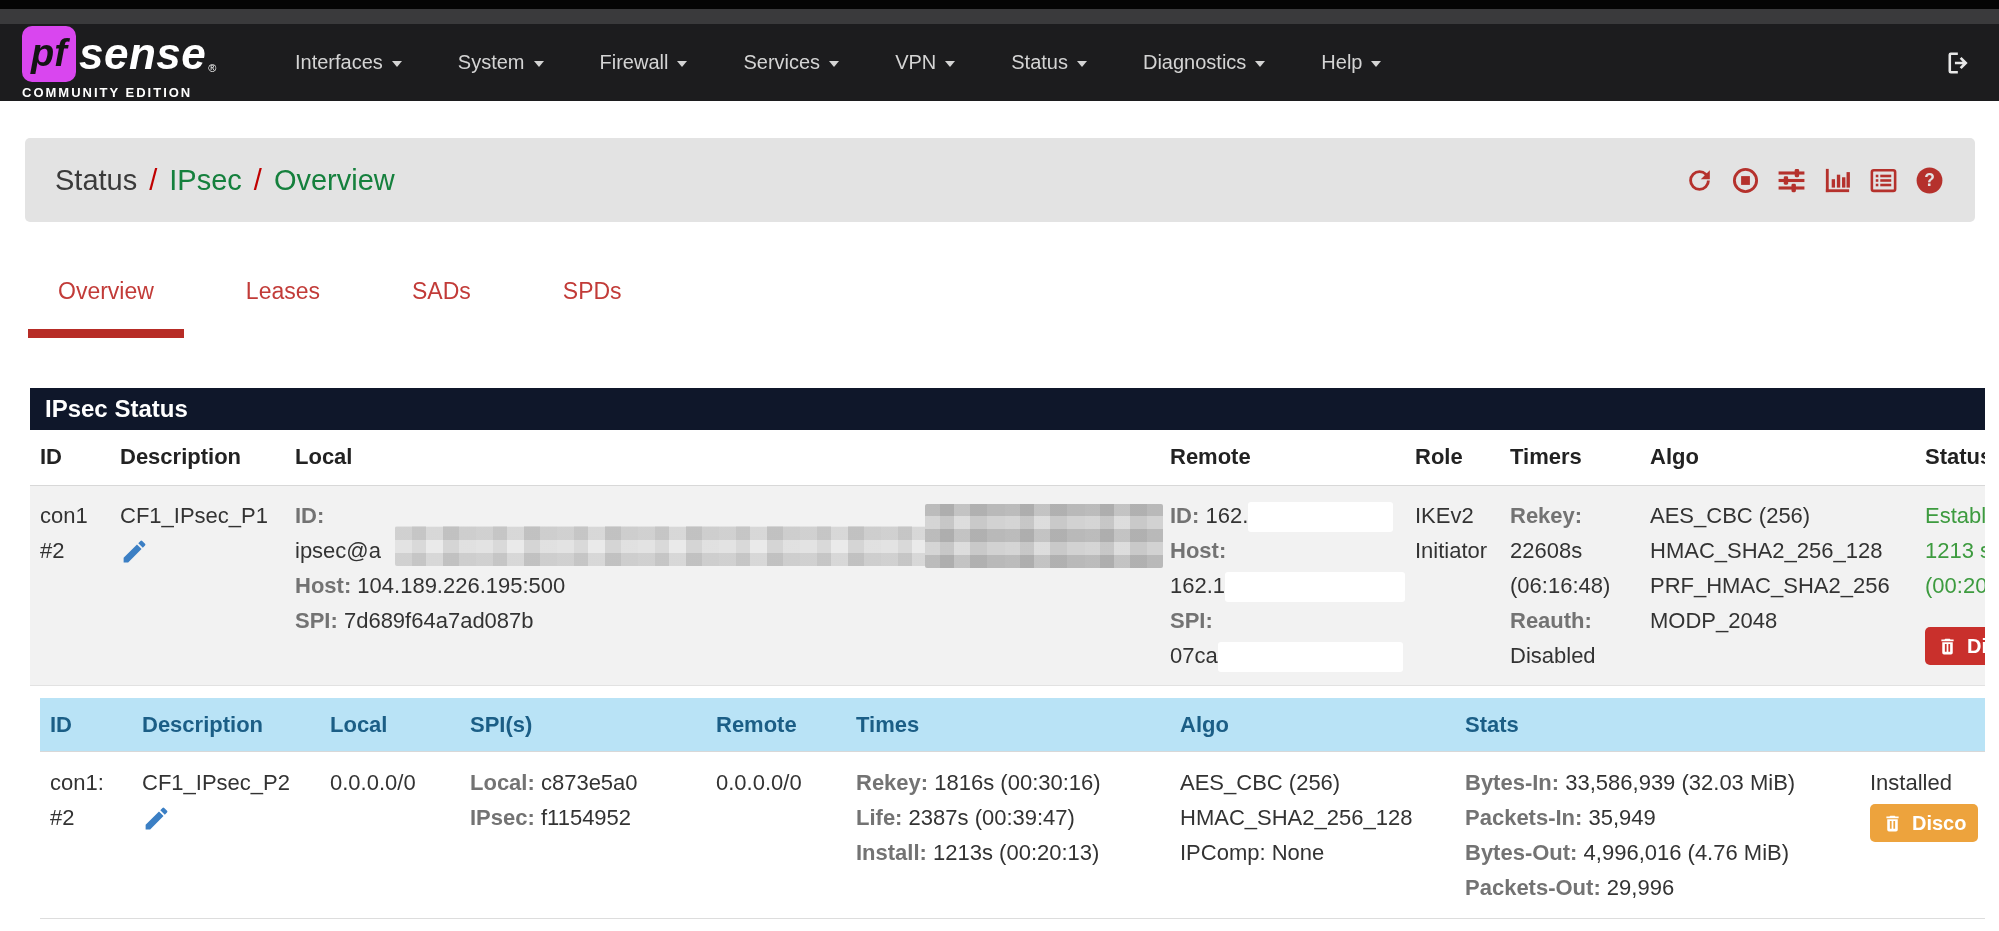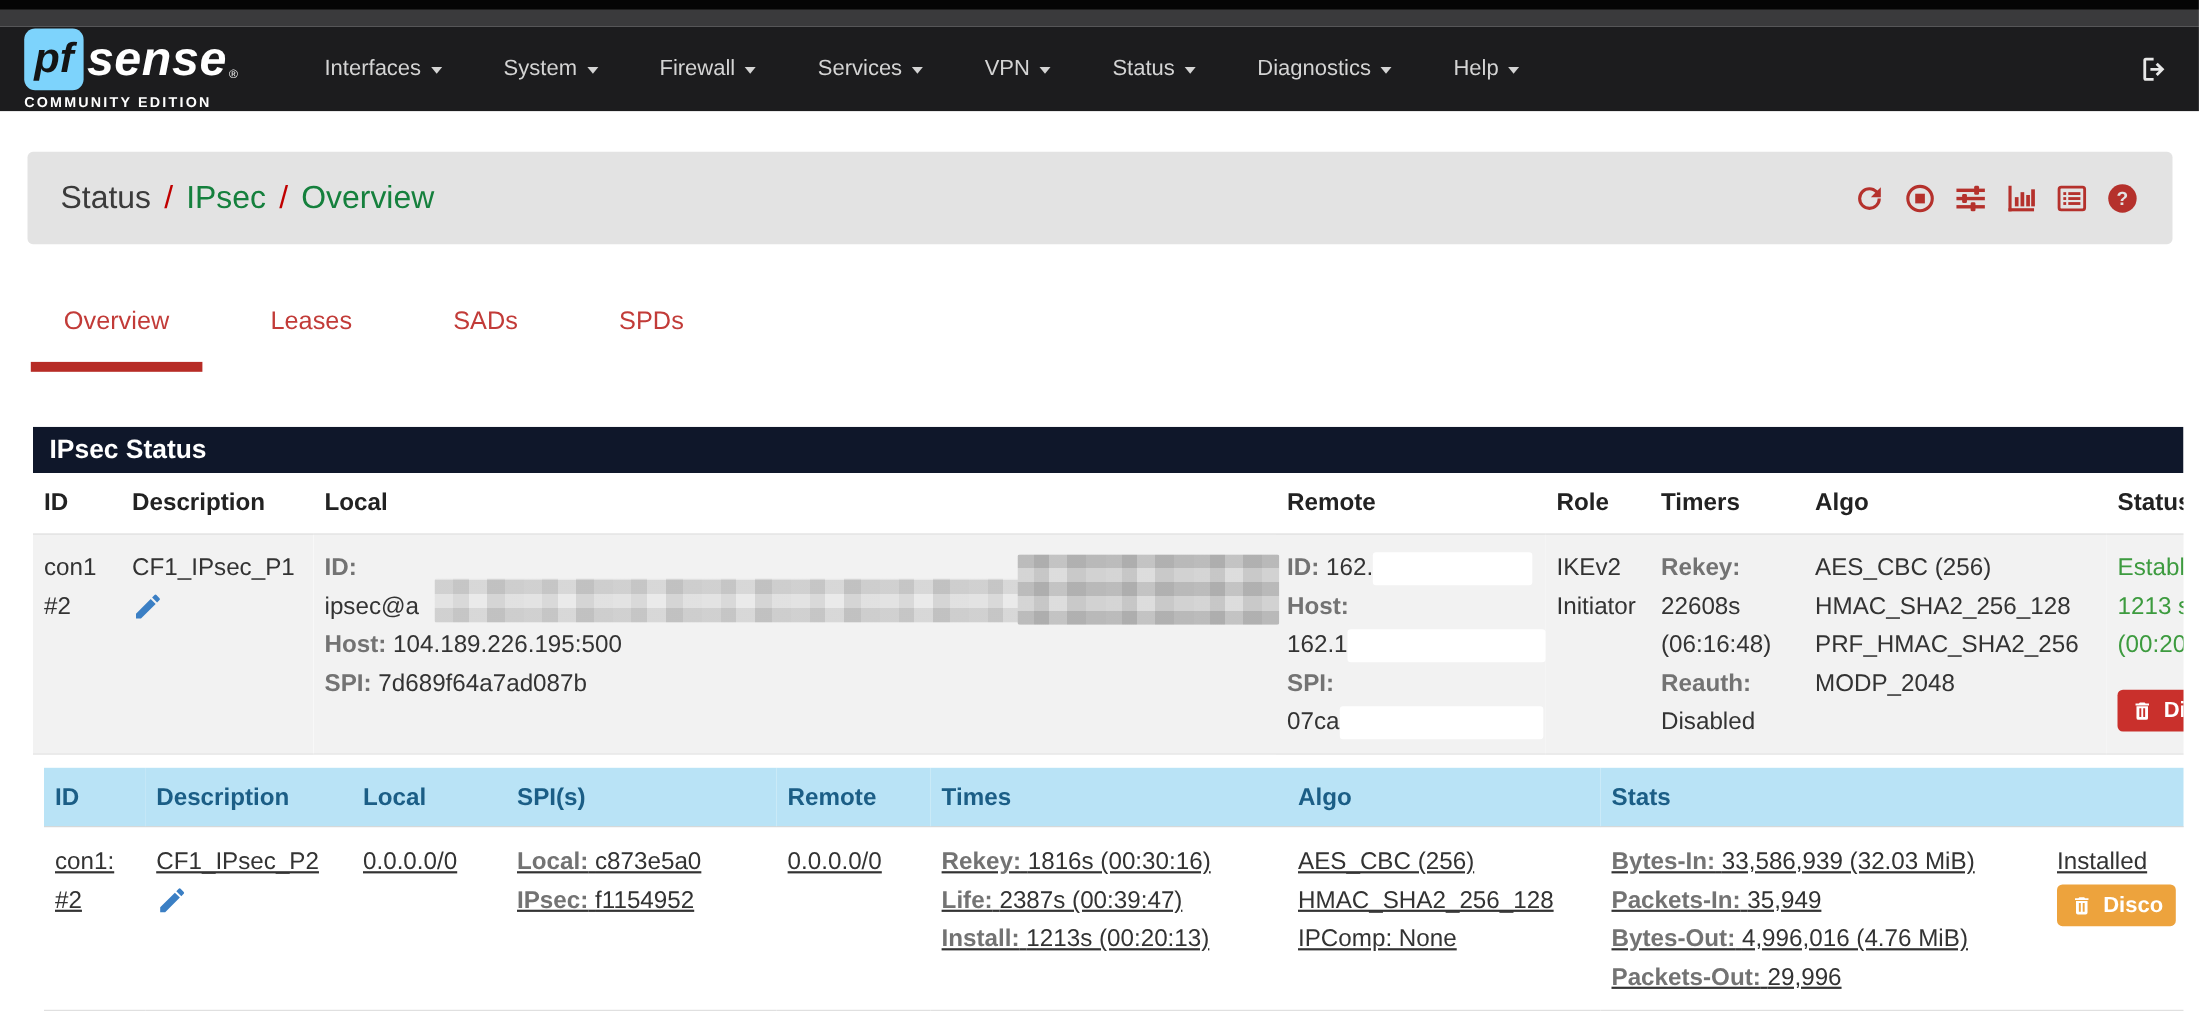--- a/index.html
+++ b/index.html
@@ -11,21 +11,21 @@
 
   
   .window-top  { height:9px;  background:#050505; }
   .window-strip{ height:15px; background:#3a3a3c; }
   .navbar {
     height:77px; background:#1c1c1e; display:flex; align-items:center;
   }
   .brand { margin-left:22px; width:215px; cursor:pointer; }
   .brand-row { display:flex; align-items:center; }
   .pf-box {
-    background:#7dd3fc; color:#141414; border-radius:10px;
+    background:#d946ef; color:#141414; border-radius:10px;
     width:54px; height:56px; display:flex; align-items:center; justify-content:center;
     font-weight:bold; font-style:italic; font-size:38px;
   }
   .sense { color:#fff; font-weight:bold; font-size:44px; letter-spacing:0.5px; margin-left:3px;font-style:italic; }
   .reg   { color:#fff; font-size:11px; align-self:flex-end; margin:0 0 8px 2px; }
   .tagline { color:#fff; font-size:13px; font-weight:bold; letter-spacing:2px; margin-top:3px; }
 
   .nav-items { display:flex; margin-left:30px; height:100%; align-items:center; }
   .nav-item {
     color:#d4d4d4; font-size:20px; padding:0 28px; height:100%;
@@ -110,21 +110,20 @@
   
   td.nested-cell { padding:14px 0 4px 10px; background:#fff; }
   table.child { width:2100px; table-layout:fixed; border-collapse:collapse; font-size:22px; }
   table.child thead th {
     background:#b9e3f6; color:#1b5e86; text-align:left; font-size:22px;
     padding:9px 10px; white-space:nowrap;
   }
   table.child td {
     background:#fff; vertical-align:top; padding:13px 10px; line-height:35px;
     border-bottom:1px solid #ddd;
-    text-decoration:underline;
   }
 </style>
 </head>
 <body>
 
 <div class="window-top"></div>
 <div class="window-strip"></div>
 
 <div class="navbar">
   <div class="brand">

